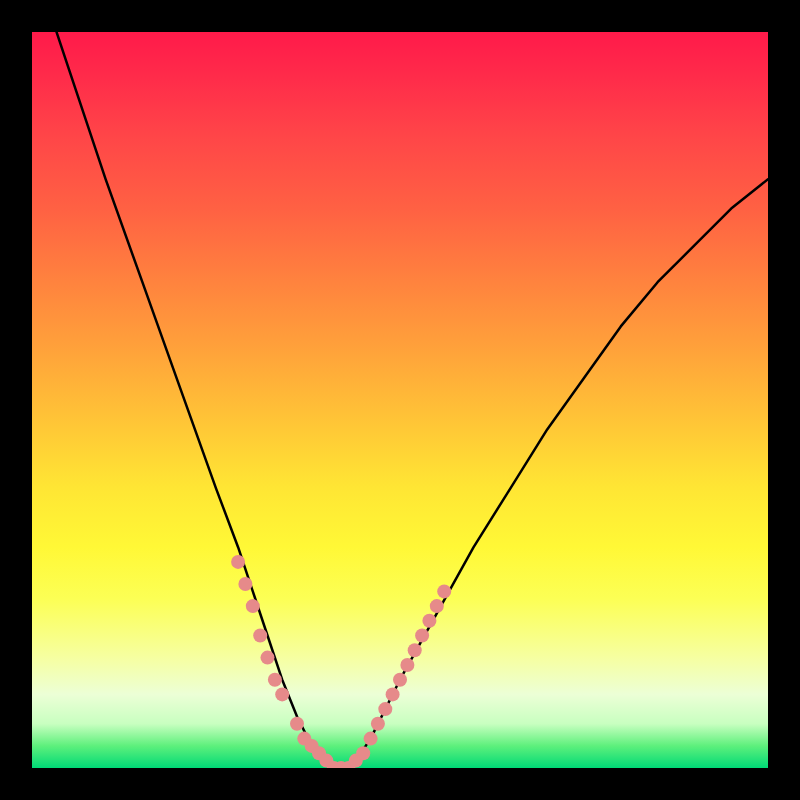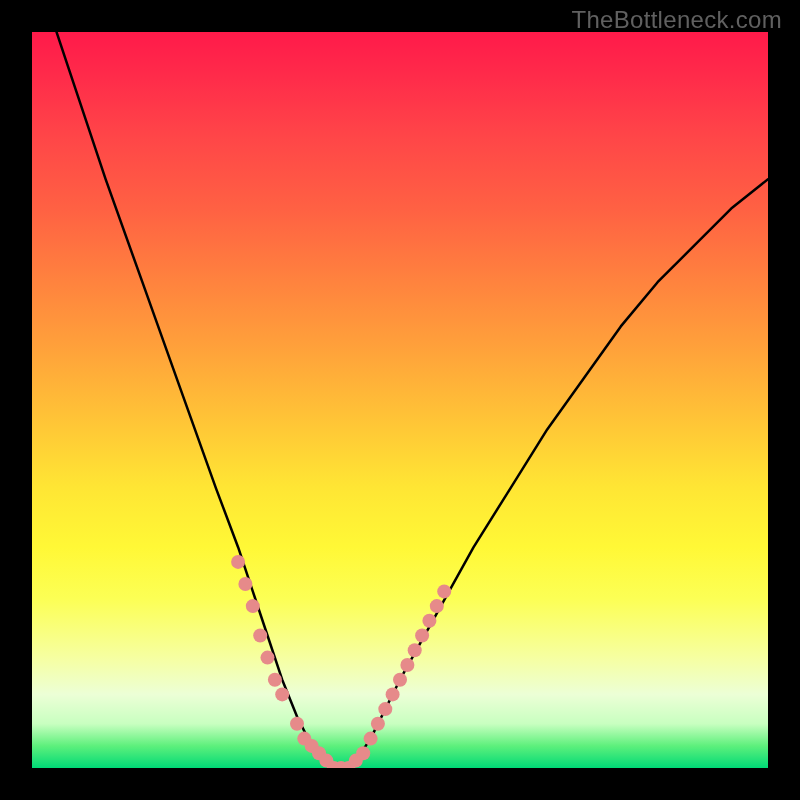--- a/index.html
+++ b/index.html
@@ -59,21 +59,20 @@
     top: 32px;
     width: 736px;
     height: 736px;
     z-index: 5;
   }
 </style>
 </head>
 <body>
 
 <div class="frame">
-  <div class="watermark">TheBottleneck.com</div>
   <div class="plot-area"></div>
   <svg class="overlay" viewBox="0 0 736 736">
     <g id="curve-group">
         <path d="M0.0 -73.6 L36.8 36.8 L73.6 147.2 L110.4 250.2 L147.2 353.3 L184.0 456.3 L206.1 515.2 L220.8 559.4 L235.5 603.5 L250.2 647.7 L265.0 684.5 L279.7 713.9 L294.4 728.6 L309.1 736.0 L323.8 728.6 L338.6 706.6 L353.3 677.1 L368.0 647.7 L404.8 581.4 L441.6 515.2 L478.4 456.3 L515.2 397.4 L552.0 345.9 L588.8 294.4 L625.6 250.2 L662.4 213.4 L699.2 176.6 L736.0 147.2" fill="none" stroke="#000" stroke-width="2.5" stroke-linecap="round" stroke-linejoin="round"></path>
       </g>
     <g id="dots-group">
         <circle cx="206.1" cy="529.9" r="7" fill="#e68a8a"></circle>
         <circle cx="213.4" cy="552.0" r="7" fill="#e68a8a"></circle>
         <circle cx="220.8" cy="574.1" r="7" fill="#e68a8a"></circle>
         <circle cx="228.2" cy="603.5" r="7" fill="#e68a8a"></circle>

